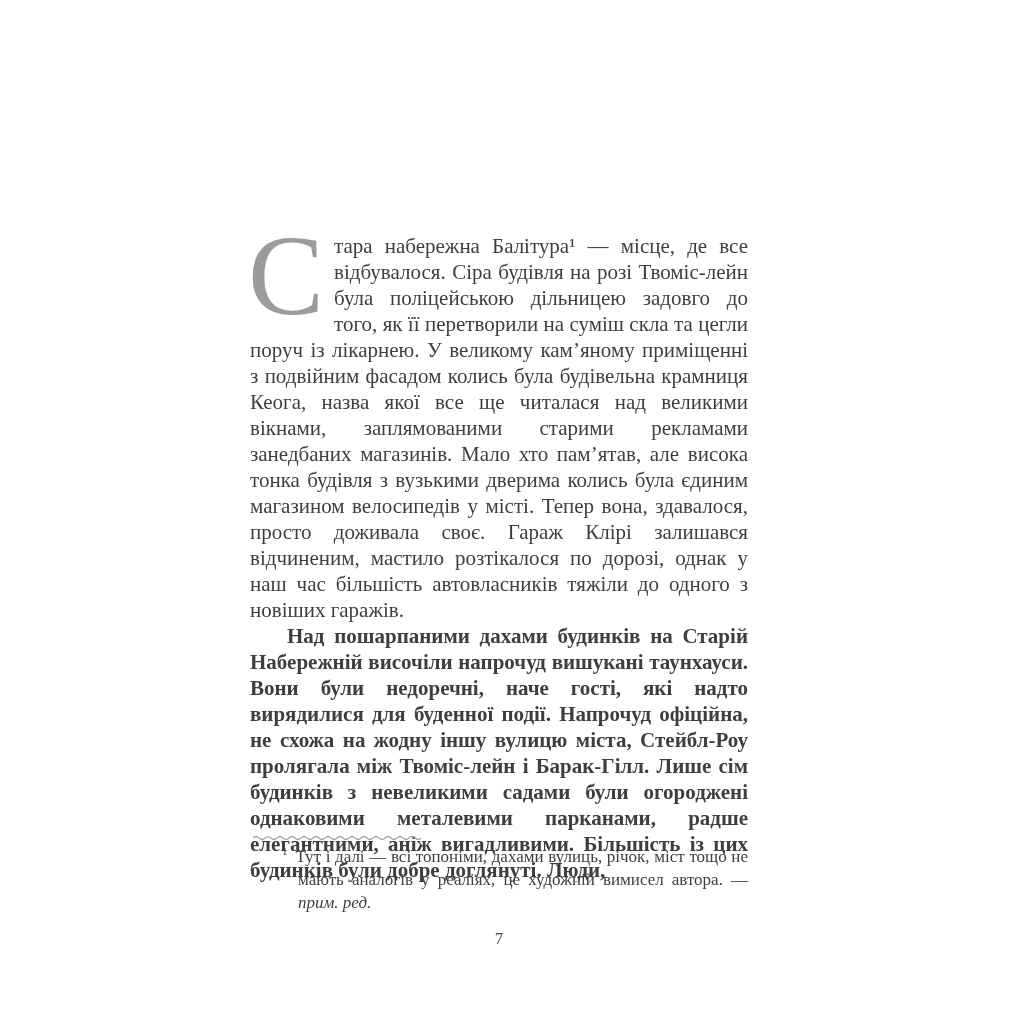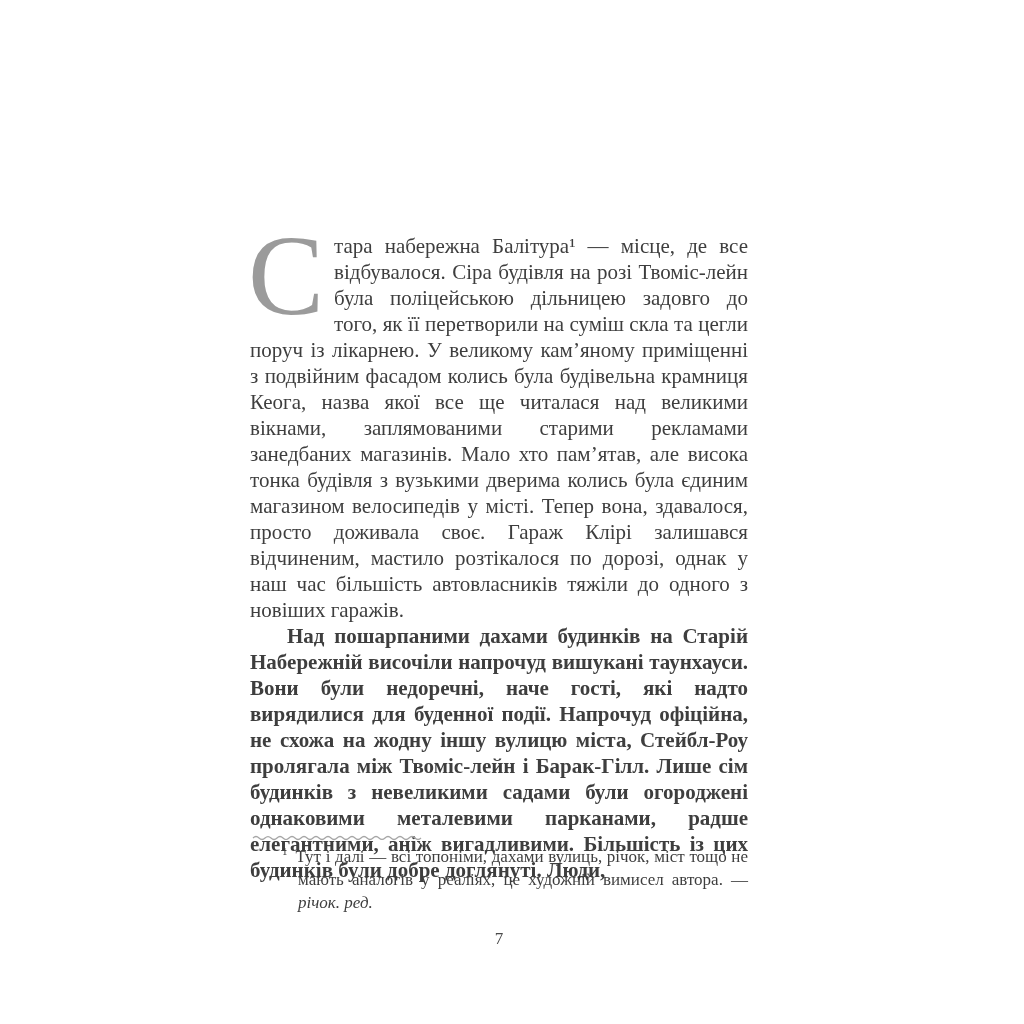--- a/index.html
+++ b/index.html
@@ -74,17 +74,17 @@
 
   <div class="main-text" lang="uk">
     <p class="para-first"><span class="drop-cap">С</span><span>тара набережна Балітура¹ — місце, де все відбувалося. Сіра будівля на розі Твоміс-лейн була поліцейською дільницею задовго до того, як її перетворили на суміш скла та цегли поруч із лікарнею. У великому кам’яному приміщенні з подвійним фасадом колись була будівельна крамниця Кеога, назва якої все ще читалася над великими вікнами, заплямованими старими рекламами занедбаних магазинів. Мало хто пам’ятав, але висока тонка будівля з вузькими дверима колись була єдиним магазином велосипедів у місті. Тепер вона, здавалося, просто доживала своє. Гараж Клірі залишався відчиненим, мастило розтікалося по дорозі, однак у наш час більшість автовласників тяжіли до одного з новіших гаражів.</span></p>
     <p class="para-indent"><span>Над пошарпаними дахами будинків на Старій Набережній височіли напрочуд вишукані таунхауси. Вони були недоречні, наче гості, які надто вирядилися для буденної події. Напрочуд офіційна, не схожа на жодну іншу вулицю міста, Стейбл-Роу пролягала між Твоміс-лейн і Барак-Гілл. Лише сім будинків з невеликими садами були огороджені однаковими металевими парканами, радше елегантними, аніж вигадливими. Більшість із цих будинків були добре доглянуті. Люди,</span></p>
   </div>
 
   <svg class="footnote-sep" width="172" height="8" viewBox="0 0 172 8" aria-hidden="true">
     <path d="M1,4 Q4,1 7,4 T13,4 T19,4 T25,4 T31,4 T37,4 T43,4 T49,4 T55,4 T61,4 T67,4 T73,4 T79,4 T85,4 T91,4 T97,4 T103,4 T109,4 T115,4 T121,4 T127,4 T133,4 T139,4 T145,4 T151,4 T157,4 T163,4 T169,4" fill="none" stroke="#a6a6a6" stroke-width="1.2"></path>
   </svg>
 
-  <div class="footnote" lang="uk"><sup class="fn-marker">1</sup><span>Тут і далі — всі топоніми, дахами вулиць, річок, міст тощо не мають аналогів у реаліях, це художній вимисел автора. — </span><em>річок. ред.</em></div>
+  <div class="footnote" lang="uk"><sup class="fn-marker">1</sup><span>Тут і далі — всі топоніми, дахами вулиць, річок, міст тощо не мають аналогів у реаліях, це художній вимисел автора. — </span><em>прим. ред.</em></div>
 
   <div class="page-number">7</div>
 
 </div>
 
 </body></html>

